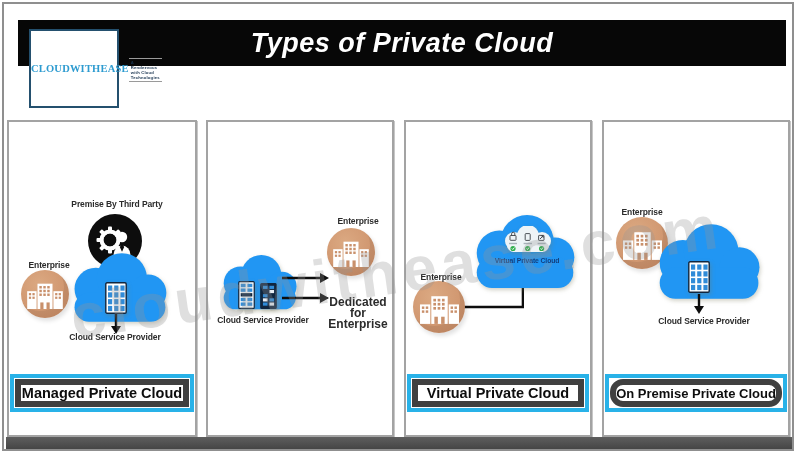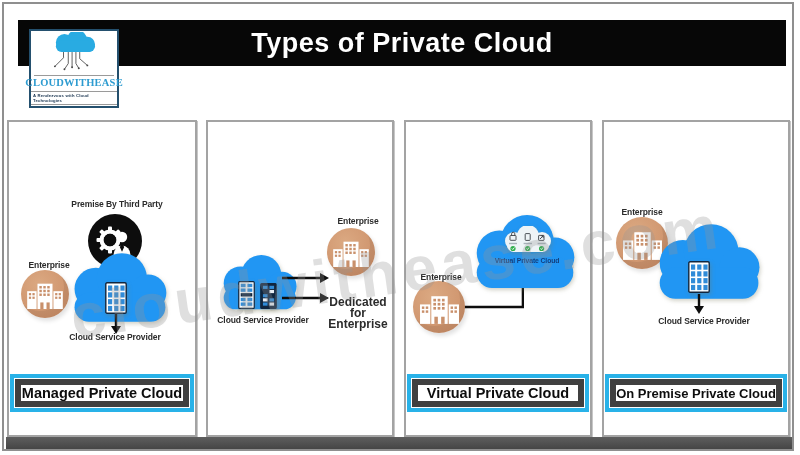--- a/index.html
+++ b/index.html
@@ -2,25 +2,25 @@
 <html><head>
 <meta charset="utf-8">
 <style>
   html,body{margin:0;padding:0;}
   .canvas{position:relative;width:800px;height:455px;background:#ffffff;overflow:hidden;
           font-family:"Liberation Sans", sans-serif;}
   .frame{position:absolute;left:2px;top:2px;width:792px;height:449px;border:2px solid #8f8f8f;box-sizing:border-box;}
   .bottom-bar{position:absolute;left:6px;top:437px;width:786px;height:12px;
               background:linear-gradient(#5e5e5e,#454545);z-index:15;}
   .titlebar{position:absolute;left:18px;top:20px;width:768px;height:46px;background:#070707;z-index:20;
-            display:flex;align-items:center;justify-content:center;}
+            display:flex;align-items:center;justify-content:center;font-style:italic;}
   .titlebar .t{color:#ffffff;font-size:27px;font-weight:bold;letter-spacing:.5px;}
   
   .logo{position:absolute;left:29px;top:29px;width:90px;height:79px;background:#ffffff;
-        border:2px solid #24506e;box-sizing:border-box;z-index:30;display:flex;flex-direction:column;align-items:center;}
+        border:2px solid #24506e;box-sizing:border-box;z-index:30;display:flex;flex-direction:row;align-items:center;}
   .logo svg{display:block;margin-top:1px;}
   .logo .rule{width:80px;border-top:1px solid #9a9a9a;margin:1px 0 1px;}
   .logo .name{font-family:"Liberation Serif", serif;font-weight:bold;color:#2d9bd0;font-size:10.5px;letter-spacing:.2px;line-height:12px;}
   .logo .tag{font-size:4.2px;font-weight:bold;color:#17324e;border-top:1px solid #9a9a9a;border-bottom:1px solid #9a9a9a;
              padding:1px 2px;margin-top:2px;letter-spacing:.2px;}
   
   .watermark{position:absolute;left:66px;top:282px;width:740px;z-index:40;pointer-events:none;
              transform:rotate(-8deg);transform-origin:left top;
              font-size:62px;font-weight:bold;letter-spacing:5px;color:rgba(150,150,150,0.30);white-space:nowrap;}
   
@@ -35,21 +35,21 @@
         box-shadow:inset -5px -7px 0 rgba(0,0,0,0.07), 2px 3px 4px rgba(0,0,0,0.12);
         display:flex;align-items:center;justify-content:center;}
   .black-circle{position:absolute;z-index:2;}
   .cloud{position:absolute;z-index:3;filter:drop-shadow(1px 2px 2px rgba(120,120,90,0.35));}
   .over{z-index:4;}
   .arrow{position:absolute;z-index:6;}
   .title-box{position:absolute;left:1px;right:1px;top:252px;height:38px;box-sizing:border-box;
              border:4px solid #29b2e8;background:#fff;z-index:8;}
   .title-inner{position:absolute;inset:1px;border:6px solid #404040;display:flex;align-items:center;justify-content:center;
                font-size:14.5px;font-weight:bold;color:#0d0d0d;white-space:nowrap;}
-  .t-small .title-inner{font-size:13px;}
+  .t-small .title-inner{font-size:13px;border-radius:13px;}
 </style>
 </head>
 <body>
 
 <div class="canvas">
   <div class="frame"></div>
 
   <div class="titlebar">
     <span class="t">Types of Private Cloud</span>
   </div>

